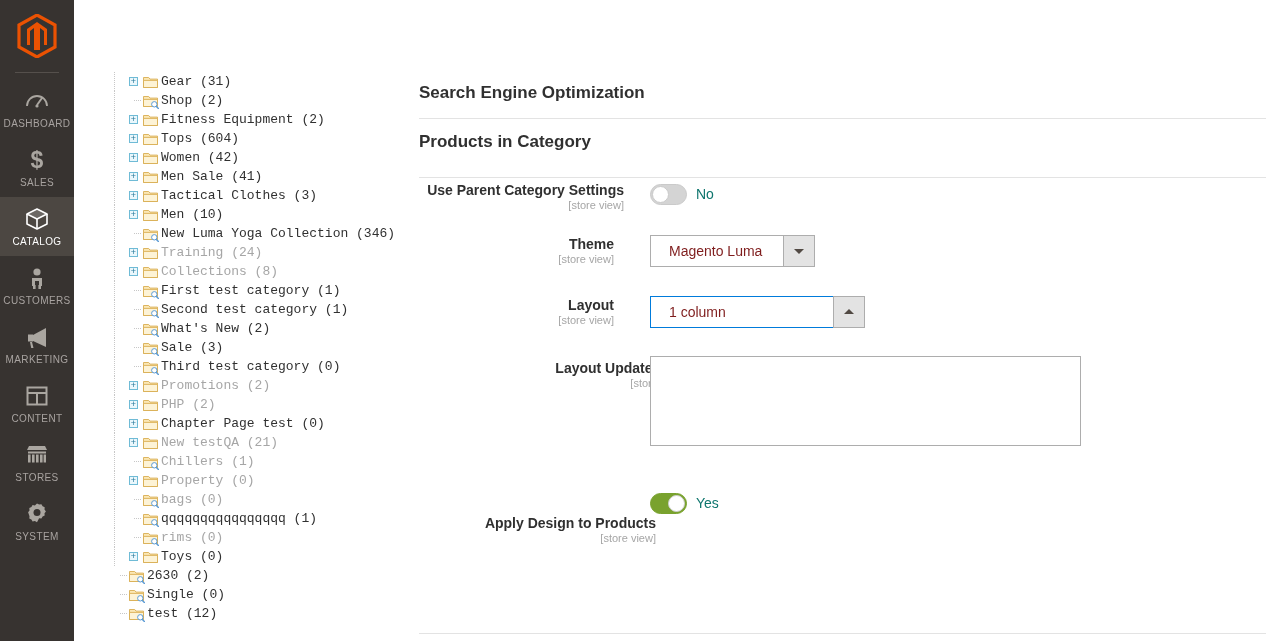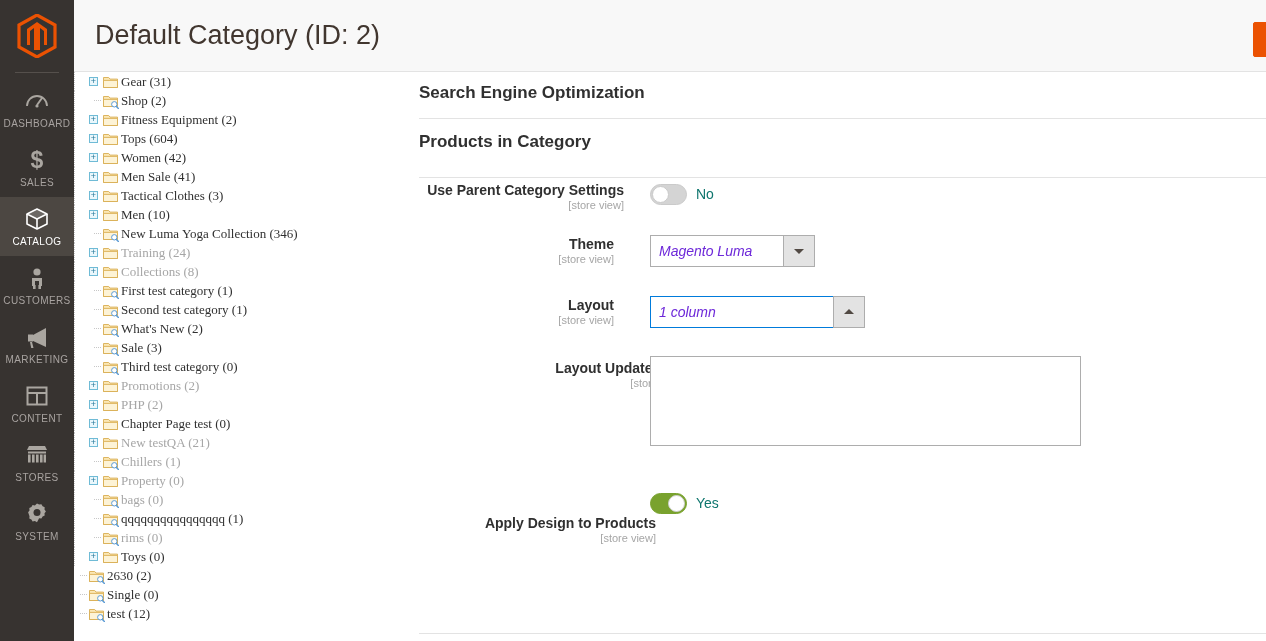--- a/index.html
+++ b/index.html
@@ -79,22 +79,23 @@
     overflow: hidden;
   }
   .tree-list { padding: 0; margin: 0; list-style: none; }
   .tree-node {
     position: relative;
     height: 19px;
     line-height: 19px;
     white-space: nowrap;
     font-size: 13px;
     color: #303030;
-    font-family: Liberation Serif, serif;
+    font-family: Liberation Mono, monospace;
     cursor: pointer;
+    margin-left: 40px;
   }
   .tree-node.disabled { color: #a6a6a6; }
   .tree-guide {
     display: inline-block;
     border-left: 1px dotted #c7c7c7;
     height: 19px; vertical-align: top;
   }
   .expander {
     display: inline-block; width: 14px; height: 19px;
     vertical-align: top; position: relative;
@@ -201,25 +202,25 @@
     position: absolute;
     height: 32px;
     display: flex;
     cursor: pointer;
   }
   .select-value {
     flex: 1;
     border: 1px solid #adadad;
     border-right: none;
     background: #ffffff;
-    font-size: 14px; color: #6d28d9;
+    font-size: 14px; color: #7f1d1d;
     font-family: "Liberation Sans", sans-serif;
     line-height: 30px;
-    padding-left: 8px;
-    overflow: hidden; white-space: nowrap; font-style: italic;
+    padding-left: 18px;
+    overflow: hidden; white-space: nowrap;
   }
   .select-arrow {
     width: 32px;
     border: 1px solid #adadad;
     background: #e3e3e3;
     position: relative;
   }
   .select-wrap.focused .select-value { border-color: #007bdb; }
   .select-wrap.focused .select-arrow { border-color: #adadad; }
   .caret {
@@ -349,24 +350,20 @@
       <span class="nav-icon">
         <svg width="26" height="26" viewBox="0 0 26 26" fill="currentColor">
           <path d="M13 2.5 l2.1 1.1 2.3-.4 1.2 2 2.1 1-.2 2.3 1.4 1.9-1.4 1.9.2 2.3-2.1 1-1.2 2-2.3-.4L13 21.3l-2.1-1.2-2.3.4-1.2-2-2.1-1 .2-2.3L4.1 11.3l1.4-1.9-.2-2.3 2.1-1 1.2-2 2.3.4z"></path>
           <circle cx="13" cy="11.5" r="3.5" fill="#373330"></circle>
         </svg>
       </span>
       <span class="nav-label">SYSTEM</span>
     </div>
   </div>
 
-  <div class="page-header">
-    <div class="page-title">Default Category (ID: 2)</div>
-    <div class="save-button">Save</div>
-  </div>
 
   <div class="tree-panel">
     <ul class="tree-list" id="tree-list">
         <li class="tree-node"><span class="tree-guide" style="width:14px;"></span><span class="expander has-toggle"></span><span class="folder-icon"><svg width="16" height="15" viewBox="0 0 16 15">
               <path d="M0.5 2.5 h5.2 l1.3 1.6 h7.5 v8.4 h-14 z" fill="#fbe7b4" stroke="#d9ae52" stroke-width="0.9"></path>
               <path d="M0.5 5.4 h14 v7.1 h-14 z" fill="#fdf3d6" stroke="#d9ae52" stroke-width="0.9"></path>
             </svg></span><span class="node-label">Gear (31)</span></li>
         <li class="tree-node"><span class="tree-guide" style="width:14px;"></span><span class="expander leaf"></span><span class="folder-icon"><svg width="16" height="15" viewBox="0 0 16 15">
               <path d="M0.5 2.5 h5.2 l1.3 1.6 h7.5 v8.4 h-14 z" fill="#fbe7b4" stroke="#d9ae52" stroke-width="0.9"></path>
               <path d="M0.5 5.4 h14 v7.1 h-14 z" fill="#fdf3d6" stroke="#d9ae52" stroke-width="0.9"></path>

